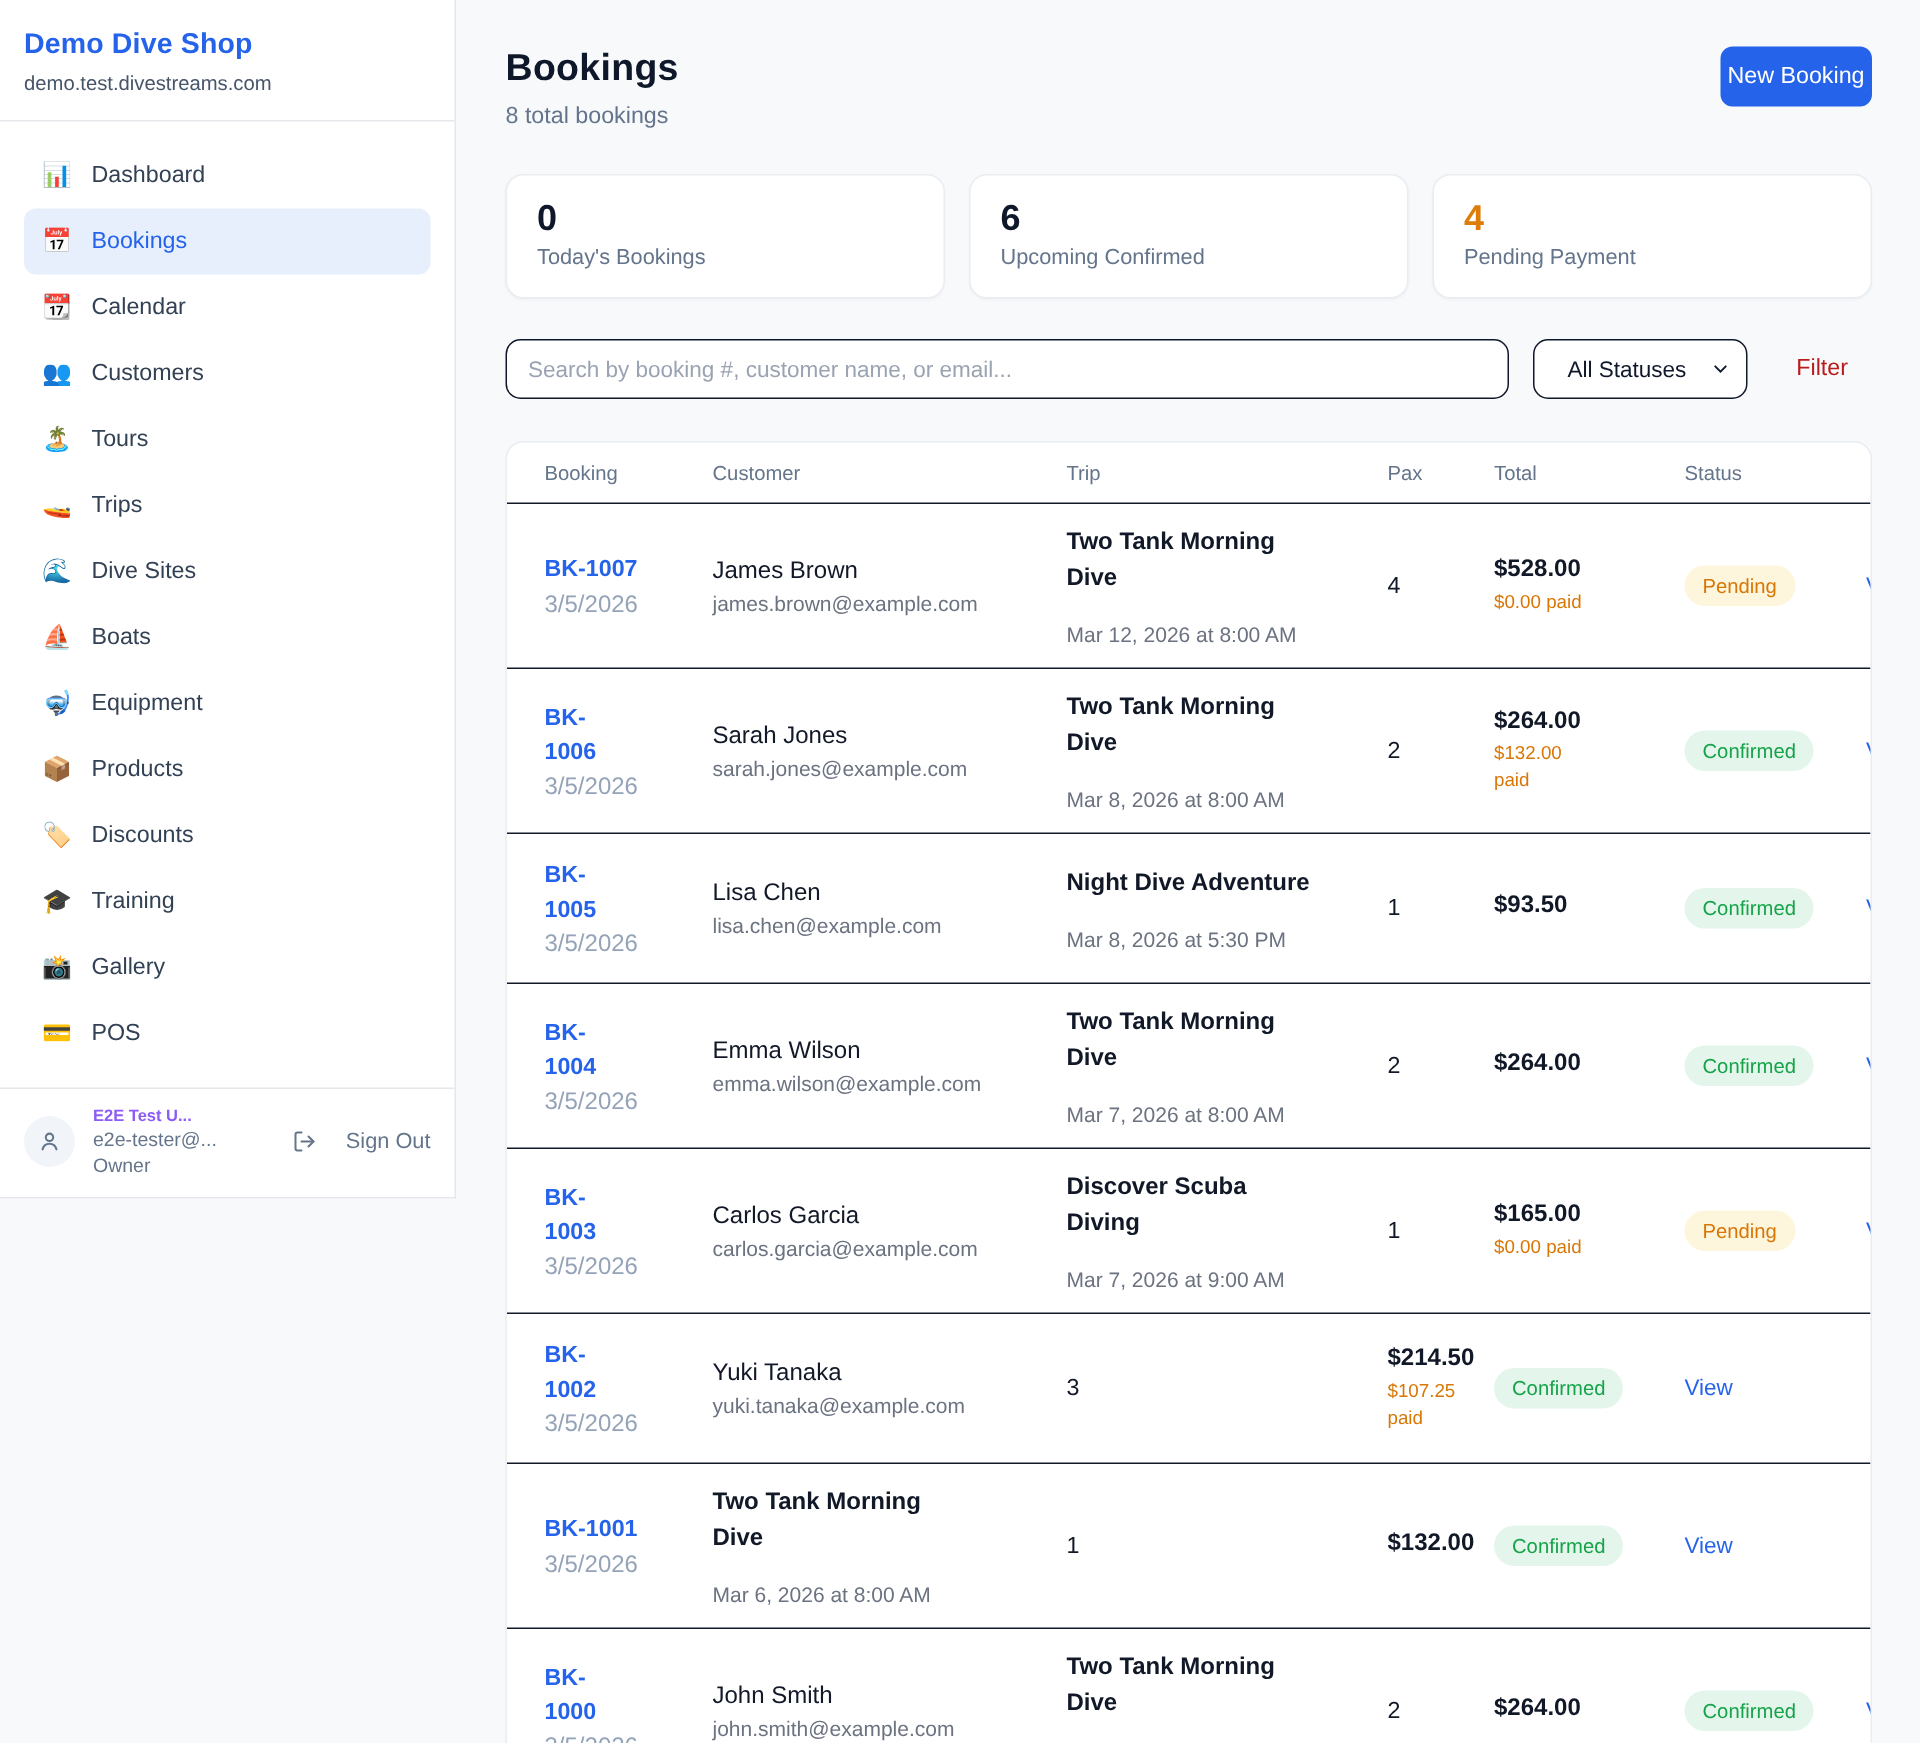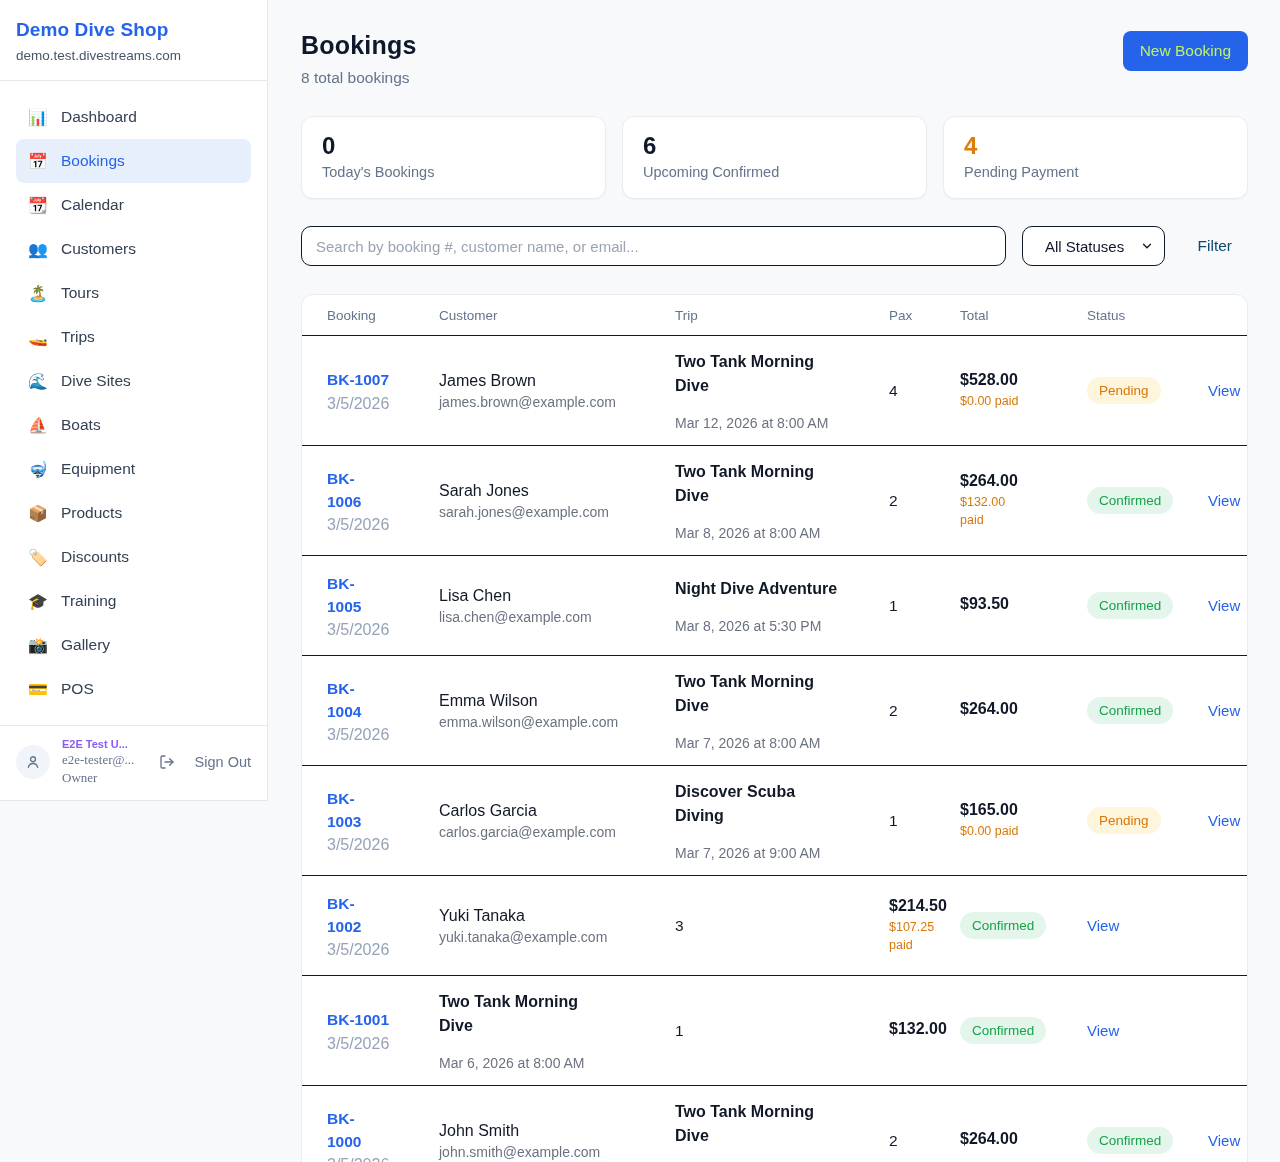--- a/index.html
+++ b/index.html
@@ -7,21 +7,21 @@
   body {
     font-family:"Liberation Sans", sans-serif;
     background:#f7f9fb;
     color:#0f172a;
     display:flex;
     align-items:flex-start;
     overflow:hidden;
   }
   
   .sidebar {
-    width:268px; flex:0 0 auto; background:#fff;
+    width:304px; flex:0 0 auto; background:#fff;
     border-right:1px solid #e5e7eb; border-bottom:1px solid #e5e7eb;
   }
   .side-header { padding:19px 16px 17px; border-bottom:1px solid #e5e7eb; }
   .brand { color:#2563eb; font-size:19px; font-weight:700; letter-spacing:.1px; }
   .domain { margin-top:7px; font-size:13.5px; color:#475569; }
   .nav { padding:14px 16px; }
   .nav-item {
     display:flex; align-items:center; gap:13px;
     padding:10px 12px; border-radius:8px; cursor:pointer;
     font-size:15.5px; color:#334155; height:44px;
@@ -31,32 +31,32 @@
   .side-footer {
     border-top:1px solid #e5e7eb; padding:12px 16px 14px;
     display:flex; align-items:center; gap:12px;
   }
   .avatar {
     width:34px; height:34px; border-radius:50%; background:#f1f5f9;
     display:flex; align-items:center; justify-content:center; flex:0 0 auto;
   }
   .user-info { min-width:0; flex:1; }
   .user-name { font-size:11px; font-weight:700; color:#8b5cf6; white-space:nowrap; }
-  .user-email, .user-role { font-size:13px; color:#64748b; margin-top:2px; white-space:nowrap;font-family:Liberation Serif, serif; }
+  .user-email, .user-role { font-size:13px; color:#64748b; margin-top:2px; white-space:nowrap; }
   .signout { display:flex; align-items:center; gap:20px; color:#64748b; font-size:14.5px; cursor:pointer; white-space:nowrap; }
 
   
   .main { flex:1; padding:31px 32px 0 33px; min-width:0; }
   .page-header { display:flex; align-items:flex-start; justify-content:space-between; }
   .page-title { font-size:25px; font-weight:700; color:#0f172a; letter-spacing:.2px; }
   .page-subtitle { margin-top:9px; font-size:15.5px; color:#64748b; }
   .btn-primary {
-    background:#2563eb; color:#bef264; border:none; border-radius:8px;
+    background:#2563eb; color:#ffffff; border:none; border-radius:8px;
     font-family:inherit; font-size:15.5px; font-weight:500;
-    padding:11px 17px; cursor:pointer;
+    padding:11px 5px; cursor:pointer;
   }
   
   .stats { margin-top:29px; display:grid; grid-template-columns:1fr 1fr 1fr; gap:16px; }
   .card {
     background:#fff; border:1px solid #e9edf2; border-radius:12px;
     padding:15px 20px; height:83px;
     box-shadow:0 1px 2px rgba(15,23,42,.04);
   }
   .card-value { font-size:24px; font-weight:700; color:#0f172a; }
   .card-value.amber { color:#dd7d08; }
@@ -71,21 +71,21 @@
   }
   .search-input::placeholder { color:#9aa3b2; }
   .select-wrap { position:relative; margin-left:16px; }
   .status-select {
     appearance:none; -webkit-appearance:none;
     width:143px; height:40px; border:1.5px solid #0f172a; border-radius:10px;
     background:#fff; font-family:inherit; font-size:15px; color:#0f172a;
     padding:0 30px 0 13px; cursor:pointer; outline:none;text-align:center;
   }
   .select-chevron { position:absolute; right:11px; top:13px; pointer-events:none; }
-  .filter-label { margin:0 16px 0 33px; font-size:15.5px; color:#0c4a6e; cursor:pointer; }
+  .filter-label { margin:0 16px 0 33px; font-size:15.5px; color:#b91c1c; cursor:pointer; }
 
   
   .panel {
     margin-top:28px; background:#fff; border:1px solid #e9edf2; border-radius:12px;
     overflow:hidden;
   }
   .thead-row, .trow {
     display:grid;
     grid-template-columns:112px 236px 214px 71px 127px 121px 1fr;
     align-items:center;

